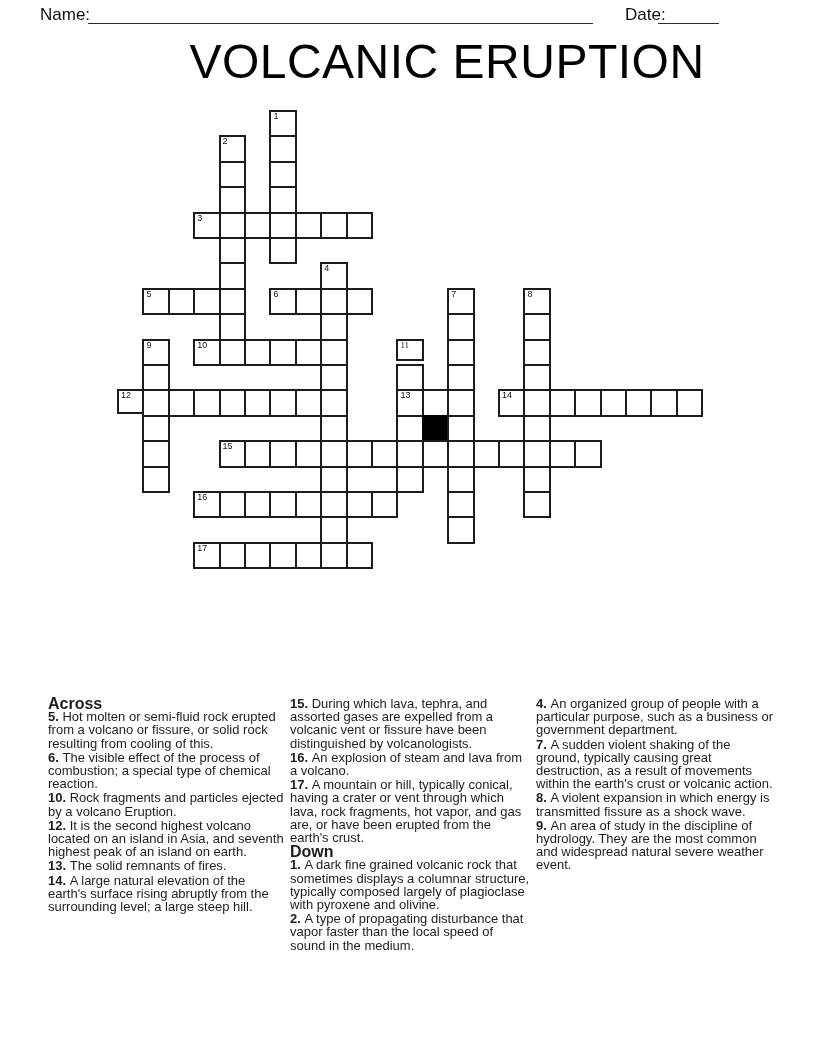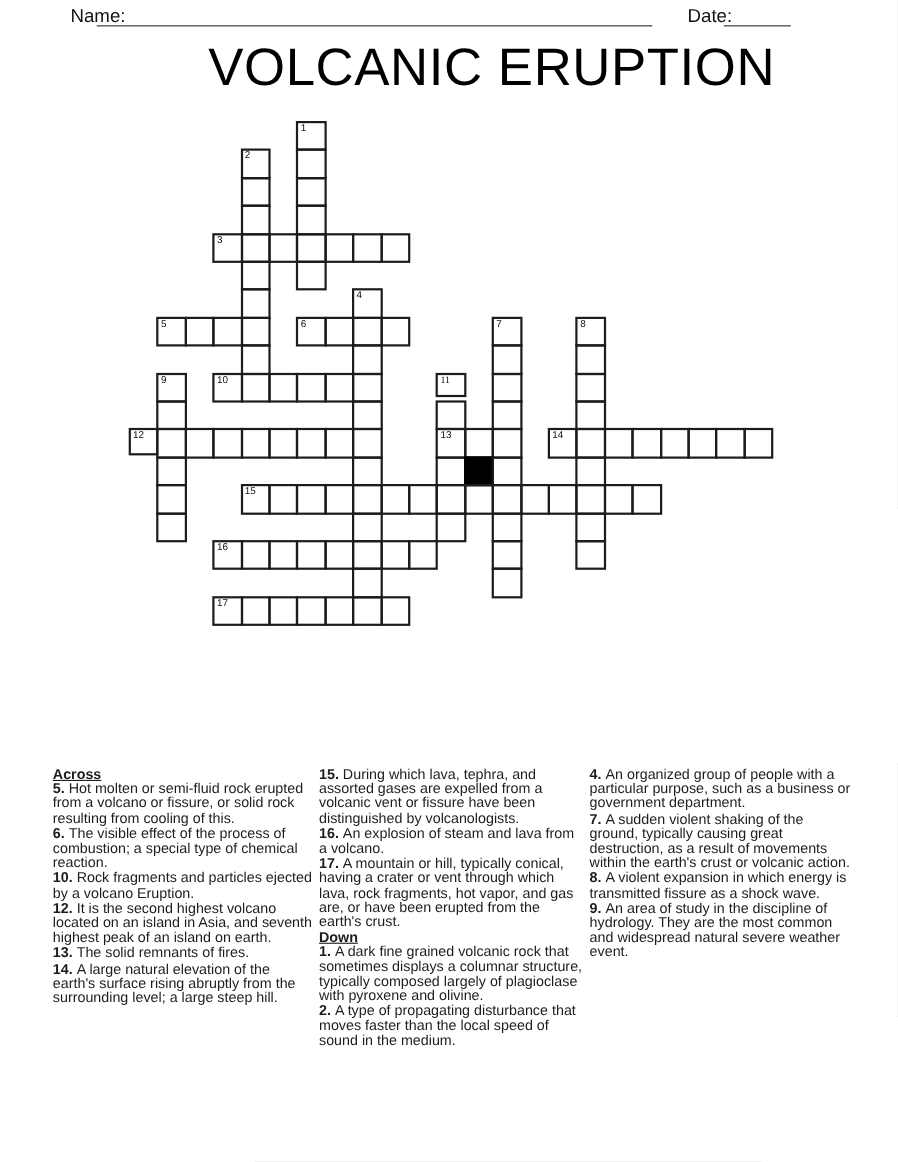--- a/index.html
+++ b/index.html
@@ -27,32 +27,32 @@
     font-size:9px; line-height:11px; color:#111; font-weight:normal;
   }
   .clue-col {
     position:absolute; top:697px;
     font-size:13px; line-height:13.2px; color:#1d1d1d;
   }
   .col-1 { left:48px;  width:237px; }
   .col-2 { left:290px; width:241px; }
   .col-3 { left:536px; width:238px; }
   .clue-head {
-    font-weight:bold; text-decoration:underline;
-    font-size:13px; margin:0; padding:0;
+    font-weight:bold; 
+    font-size:16px; margin:0; padding:0;
   }
   .clue { margin:0 0 1px 0; }
   .clue .num { font-weight:bold; }
 </style>
 </head>
 <body>
 
 <div class="page">
 
-  <span class="hdr-label" style="left:64px;text-align:right;">Name:</span>
+  <span class="hdr-label" style="left:40px;text-align:right;">Name:</span>
   <div class="write-line name-line"></div>
 
   <span class="hdr-label" style="left:625px;">Date:</span>
   <div class="write-line date-line"></div>
 
   <div class="title">VOLCANIC ERUPTION</div>
 
   <div class="grid">
       <div class="cell" style="left: 152.4px; top: 0px; width: 27.4px; height: 27.4px;">
         <span class="cnum">1</span>
@@ -211,21 +211,21 @@
       <div class="clue"><span class="num">12. </span><span>It is the second highest volcano located on an island in Asia, and seventh highest peak of an island on earth.</span></div>
       <div class="clue"><span class="num">13. </span><span>The solid remnants of fires.</span></div>
       <div class="clue"><span class="num">14. </span><span>A large natural elevation of the earth's surface rising abruptly from the surrounding level; a large steep hill.</span></div>
     </div>
   <div class="clue-col col-2">
       <div class="clue"><span class="num">15. </span><span>During which lava, tephra, and assorted gases are expelled from a volcanic vent or fissure have been distinguished by volcanologists.</span></div>
       <div class="clue"><span class="num">16. </span><span>An explosion of steam and lava from a volcano.</span></div>
       <div class="clue"><span class="num">17. </span><span>A mountain or hill, typically conical, having a crater or vent through which lava, rock fragments, hot vapor, and gas are, or have been erupted from the earth's crust.</span></div>
       <div class="clue-head">Down</div>
       <div class="clue"><span class="num">1. </span><span>A dark fine grained volcanic rock that sometimes displays a columnar structure, typically composed largely of plagioclase with pyroxene and olivine.</span></div>
-      <div class="clue"><span class="num">2. </span><span>A type of propagating disturbance that moves faster than the local speed of sound in the medium.</span></div>
+      <div class="clue"><span class="num">2. </span><span>A type of propagating disturbance that vapor faster than the local speed of sound in the medium.</span></div>
     </div>
   <div class="clue-col col-3">
       <div class="clue"><span class="num">4. </span><span>An organized group of people with a particular purpose, such as a business or government department.</span></div>
       <div class="clue"><span class="num">7. </span><span>A sudden violent shaking of the ground, typically causing great destruction, as a result of movements within the earth's crust or volcanic action.</span></div>
       <div class="clue"><span class="num">8. </span><span>A violent expansion in which energy is transmitted fissure as a shock wave.</span></div>
       <div class="clue"><span class="num">9. </span><span>An area of study in the discipline of hydrology. They are the most common and widespread natural severe weather event.</span></div>
     </div>
 
 </div>
 

